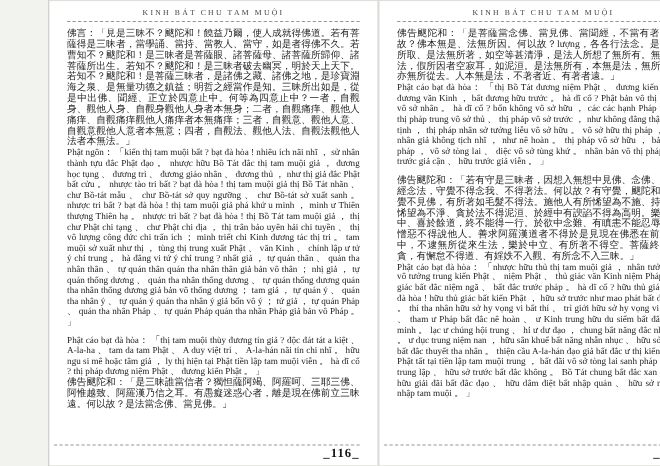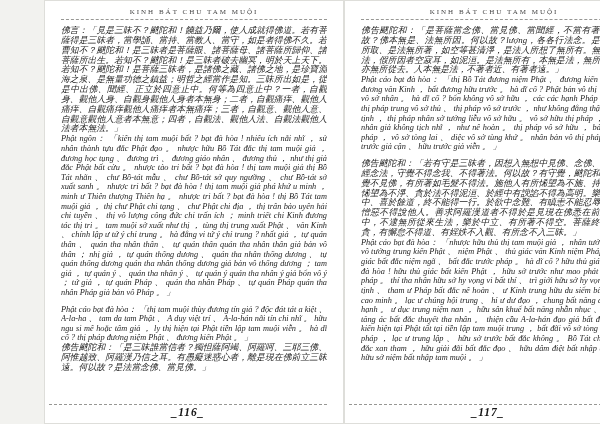--- a/index.html
+++ b/index.html
@@ -12,25 +12,25 @@
     width:300px;height:424px;box-sizing:border-box;position:relative;
     background:#ffffff;border:1px solid #dededa;
     padding:7px 16px 0 16px;overflow:hidden;
   }
   .page-header{
     text-align:center;font-size:7px;letter-spacing:2px;color:#454545;
     font-family:"Liberation Serif", serif;white-space:nowrap;
   }
   .header-rule{border-top:1px dashed #979794;margin-top:3px;margin-bottom:6px;}
   .text-area{height:350px;overflow:hidden;}
-  .block{margin:0 0 7px 0;font-style:italic;}
+  .block{margin:0 0 7px 0;}
   p.para{margin:0;text-align:justify;color:#1c1c1c;}
   p.zh{font-size:8.8px;line-height:1.12;font-family:"Liberation Serif", serif;}
   p.vi{font-size:8.3px;line-height:1.16;font-family:"Liberation Serif", serif;}
-  .page-footer{position:absolute;left:4px;right:16px;bottom:5px;text-align:center;font-style:italic;}
+  .page-footer{position:absolute;left:4px;right:16px;bottom:5px;text-align:right;}
   .footer-rule{border-top:1px dashed #979794;margin-bottom:1px;}
   .page-number{
     font-weight:bold;font-size:11.5px;letter-spacing:1px;color:#161616;
     font-family:"Liberation Serif", serif;
   }
 </style>
 </head>
 <body>
 
 <div class="spread">

